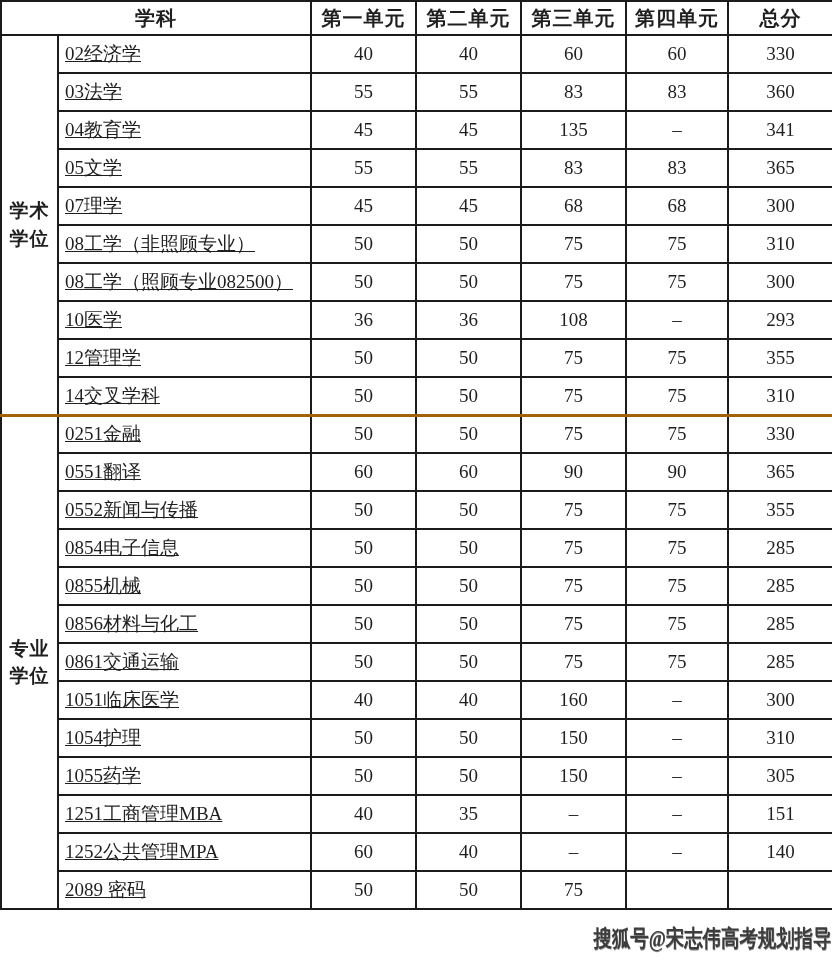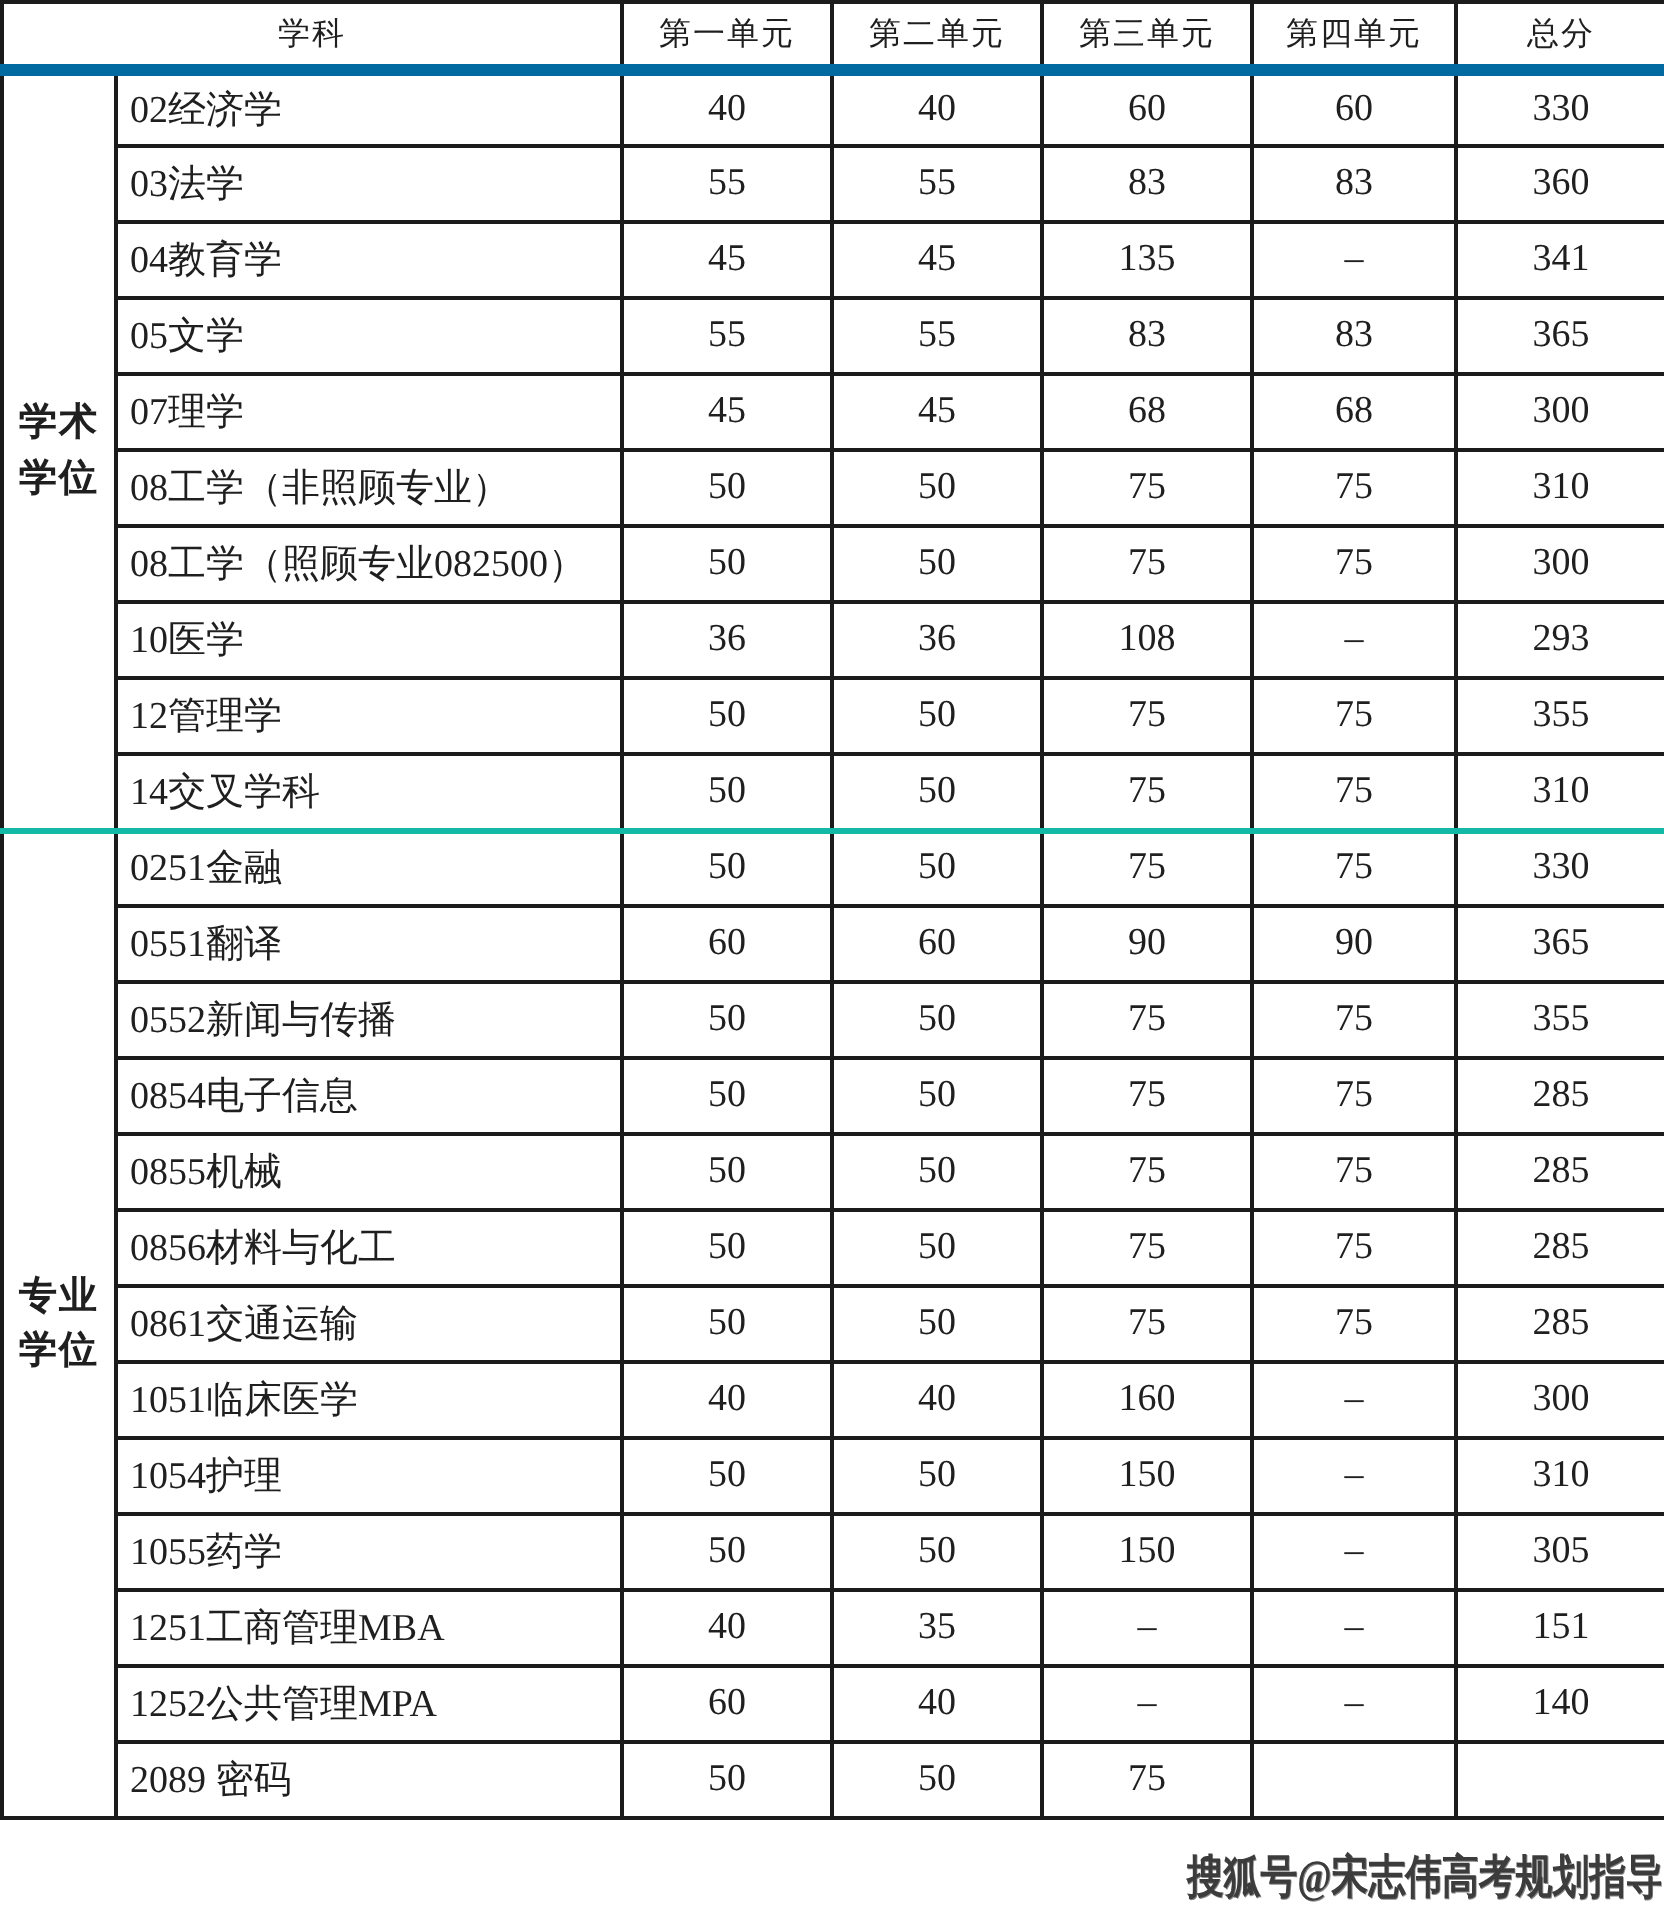--- a/index.html
+++ b/index.html
@@ -18,46 +18,47 @@
     table-layout: fixed;
     width: 832px;
   }
   th, td {
     border: 2px solid #1b1b1b;
     overflow: hidden;
     white-space: nowrap;
   }
   th {
     height: 34px;
-    font-size: 16px;
-    font-weight: normal;
+    font-size: 20px;
+    font-weight: bold;
     text-align: center;
-    border-bottom: 6px solid #0369a1;
+    border-bottom: 1px solid #0369a1;
     letter-spacing: 1px;
   }
   td {
     height: 38px;
     font-size: 19px;
     text-align: center;
     vertical-align: middle;
   }
   td.subject-cell {
     text-align: left;
     padding-left: 6px;
+    text-decoration: underline;
   }
   td.group-cell {
     text-align: center;
     padding: 0 5px;
     line-height: 1.45;
     white-space: normal;
     word-break: break-all;
     letter-spacing: 1px;
     font-weight: bold;
   }
-  tr.section-start td { border-top: 3px solid #14b8a6; }
+  tr.section-start td { border-top: 3px solid #a16207; }
   .watermark {
     position: absolute;
     right: 1px;
     bottom: 7px;
     font-size: 23px;
     font-weight: bold;
     color: #3c3c3c;
     white-space: nowrap;
     transform: scaleX(0.80);
     transform-origin: 100% 50%;

